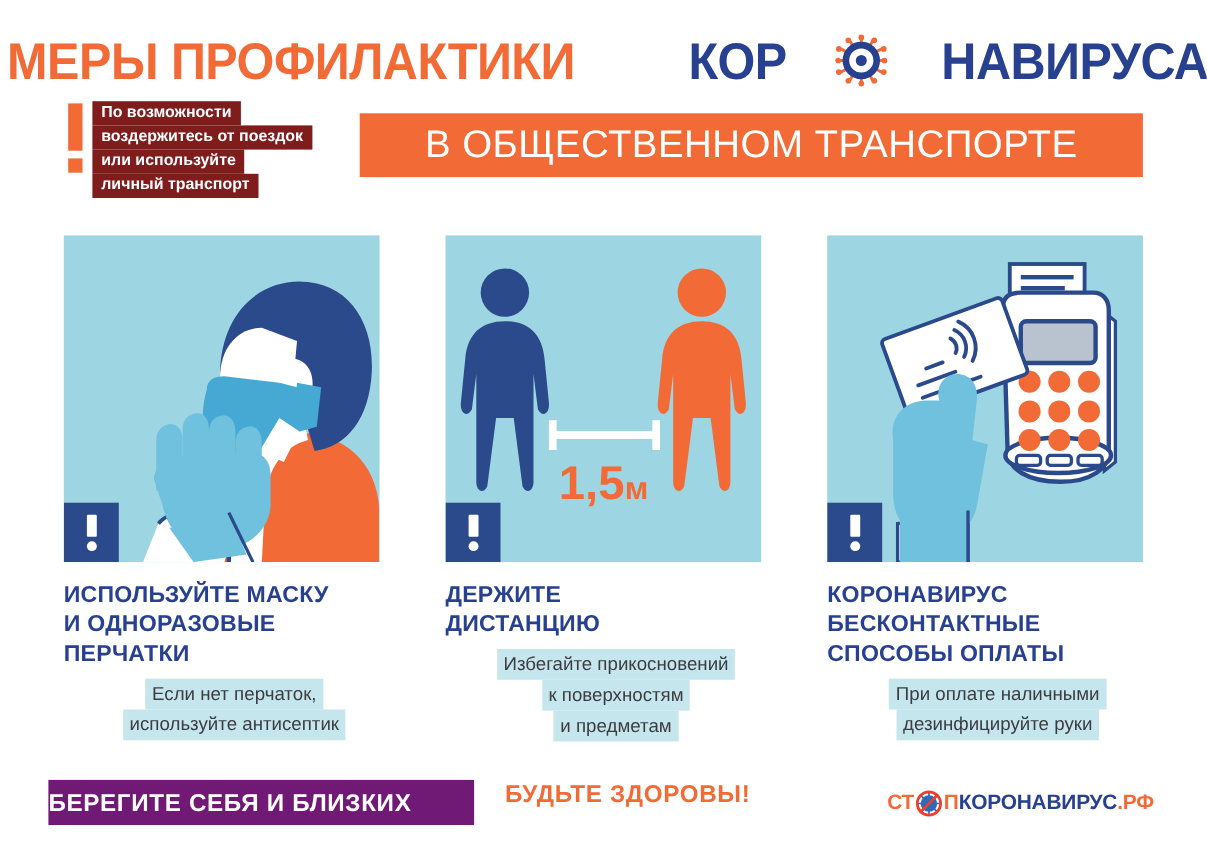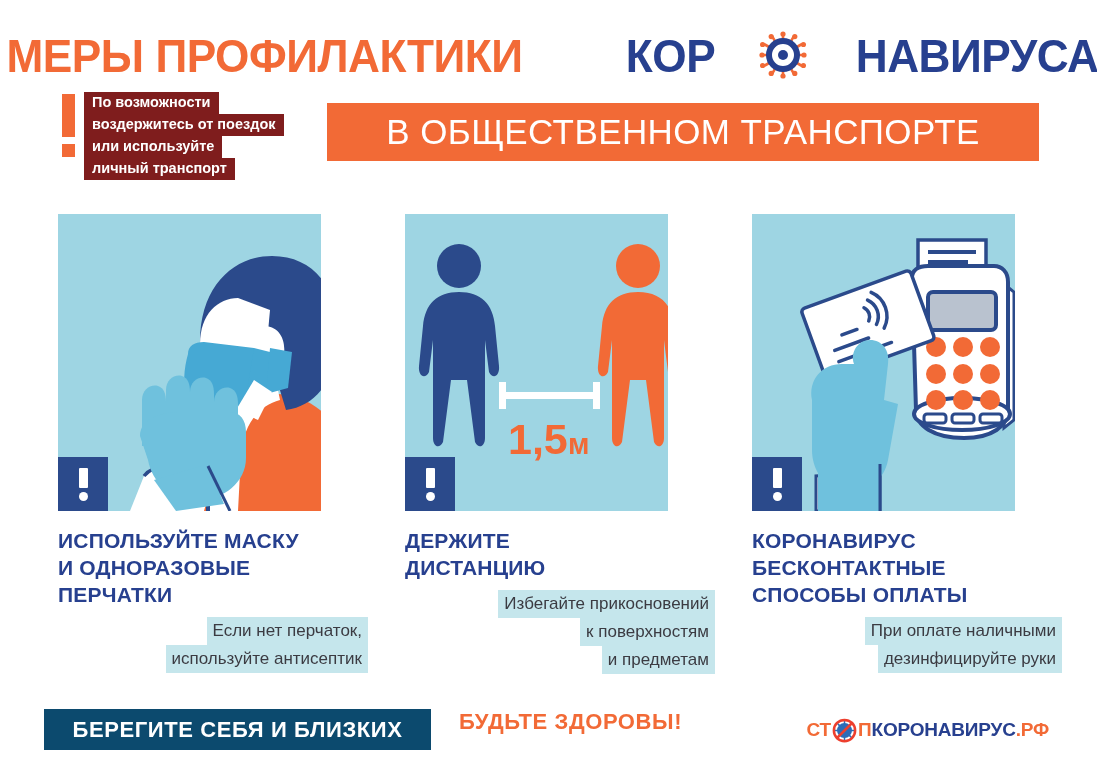--- a/index.html
+++ b/index.html
@@ -49,21 +49,21 @@
     background:#f26a36;display:flex;align-items:center;justify-content:center;
   }
   .subtitle-banner span{
     color:#fff;font-size:35px;font-weight:normal;letter-spacing:.4px;
     white-space:nowrap;
   }
 
   
   .panels{position:absolute;left:58px;top:214px;width:981px;height:297px;}
   .panel{
-    position:absolute;top:0;width:263px;height:297px;
+    position:absolute;top:0;width:287px;height:297px;
     background:#9ed5e3;overflow:hidden;
   }
   #panel-0{left:0;}
   #panel-1{left:347px;}
   #panel-2{left:694px;}
   .panel svg{position:absolute;left:0;top:0;width:287px;height:297px;display:block;}
 
   .badge{
     position:absolute;left:0;bottom:0;width:50px;height:54px;
     background:#2b4a8b;display:flex;align-items:center;justify-content:center;
@@ -76,31 +76,31 @@
   .captions{position:absolute;left:58px;top:527px;width:981px;height:160px;}
   .caption{position:absolute;top:0;width:310px;}
   #caption-0{left:0;}
   #caption-1{left:347px;}
   #caption-2{left:694px;}
   .cap-head{display:flex;flex-direction:column;align-items:flex-start;}
   .cap-head-line{
     color:#27408f;font-size:21px;font-weight:bold;line-height:27px;
     letter-spacing:.2px;white-space:nowrap;
   }
-  .cap-note{display:flex;flex-direction:column;align-items:flex-end;margin-top:9px;}
+  .cap-note{display:flex;flex-direction:column;align-items:center;margin-top:9px;}
   .cap-note-line{
     background:#c5e6ec;color:#3b3b42;font-size:17px;line-height:25px;
     padding:1px 6px 2px 6px;white-space:nowrap;
   }
 
   
   .footer{position:absolute;left:0;right:0;top:709px;height:44px;}
   .footer-banner{
     position:absolute;left:44px;top:0;width:387px;height:41px;
-    background:#0c4a6e;display:flex;align-items:center;justify-content:center;
+    background:#701a75;display:flex;align-items:center;
   }
   .footer-banner span{
     color:#fff;font-size:22px;font-weight:bold;letter-spacing:.6px;white-space:nowrap;
   }
   .footer-second{
     position:absolute;left:459px;top:0;height:41px;display:flex;
   }
   .footer-second span{
     color:#f26a36;font-size:22px;font-weight:bold;letter-spacing:.6px;white-space:nowrap;
   }

